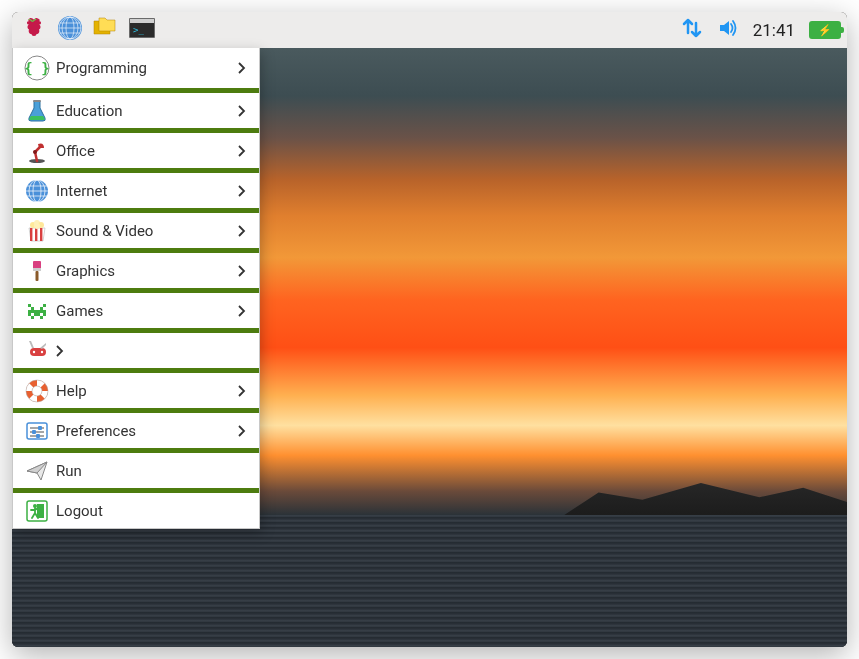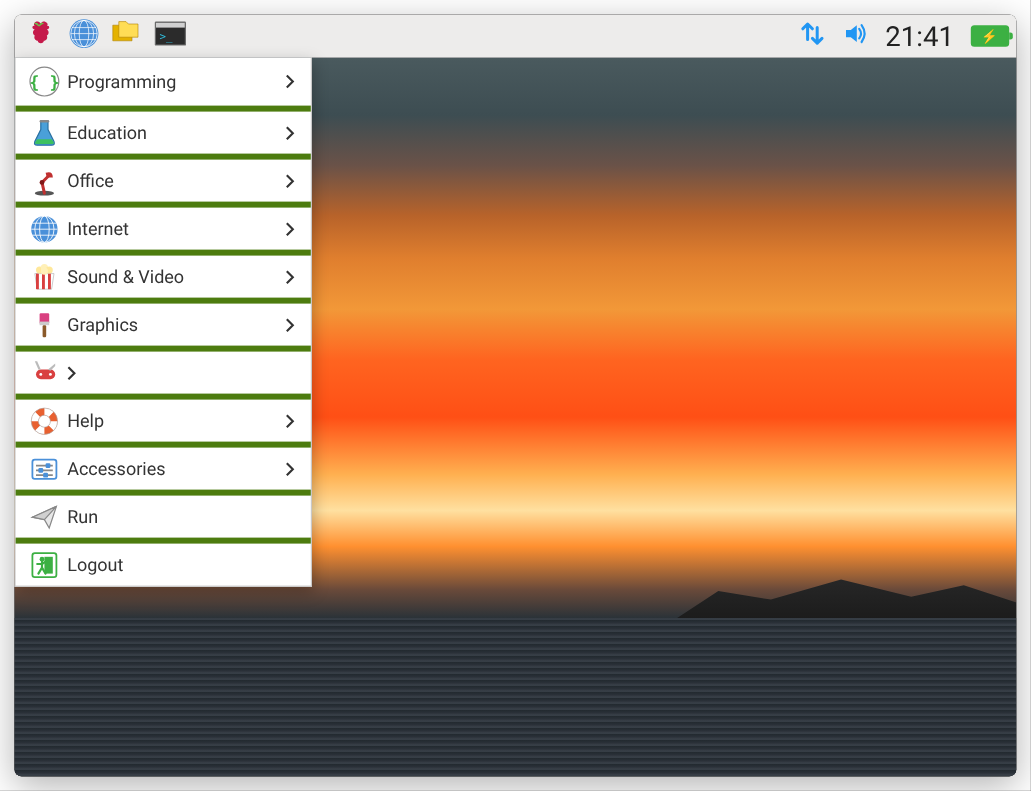--- a/index.html
+++ b/index.html
@@ -97,21 +97,21 @@
     }
     .tb-btn {
       width: 32px;
       height: 30px;
       display: flex;
       align-items: center;
       justify-content: center;
       border-radius: 3px;
     }
     .clock {
-      font-size: 23px;
+      font-size: 17px;
       color: #222;
       font-weight: 400;
     }
     .app-menu {
       position: absolute;
       top: 36px;
       left: 0;
       width: 248px;
       background: #fff;
       border: 1px solid #c8c8c8;
@@ -357,20 +357,44 @@
         </svg>
       </span>
       <span class="menu-label">Graphics</span>
       <span class="menu-chevron">
         <svg width="10" height="12" viewBox="0 0 10 12">
             <path d="M3 1 L8 6 L3 11" stroke="#333" stroke-width="1.8" fill="none"></path>
           </svg>
       </span>
     </div>
 
+    <div class="menu-item">
+      <span class="menu-icon">
+        <svg width="26" height="26" viewBox="0 0 26 26">
+          <g fill="#3cb043">
+            <rect x="4" y="6" width="3" height="3"></rect>
+              <rect x="19" y="6" width="3" height="3"></rect>
+            <rect x="7" y="9" width="3" height="3"></rect>
+              <rect x="16" y="9" width="3" height="3"></rect>
+            <rect x="4" y="12" width="18" height="3"></rect>
+            <rect x="4" y="15" width="3" height="3"></rect>
+              <rect x="10" y="15" width="6" height="3"></rect>
+              <rect x="19" y="15" width="3" height="3"></rect>
+            <rect x="7" y="18" width="3" height="3"></rect>
+              <rect x="16" y="18" width="3" height="3"></rect>
+          </g>
+        </svg>
+      </span>
+      <span class="menu-label">Games</span>
+      <span class="menu-chevron">
+        <svg width="10" height="12" viewBox="0 0 10 12">
+            <path d="M3 1 L8 6 L3 11" stroke="#333" stroke-width="1.8" fill="none"></path>
+          </svg>
+      </span>
+    </div>
 
     <div class="menu-item">
       <span class="menu-icon">
         <svg width="26" height="26" viewBox="0 0 26 26">
           <rect x="6" y="10" width="16" height="8" rx="4" fill="#d94040"></rect>
           <circle cx="10" cy="14" r="1.2" fill="#fff"></circle>
           <circle cx="18" cy="14" r="1.2" fill="#fff"></circle>
           <path d="M8 10 L5 3 L7 3 L10 10" fill="#bbb"></path>
           <path d="M16 10 L22 5 L22 7 L18 11" fill="#bbb"></path>
         </svg>
@@ -408,21 +432,21 @@
         <svg width="26" height="26" viewBox="0 0 26 26">
           <rect x="3" y="5" width="20" height="16" rx="2" fill="#fff" stroke="#4a90d9" stroke-width="1.5"></rect>
           <line x1="6" y1="10" x2="20" y2="10" stroke="#888" stroke-width="1.5"></line>
           <line x1="6" y1="14" x2="20" y2="14" stroke="#888" stroke-width="1.5"></line>
           <line x1="6" y1="18" x2="20" y2="18" stroke="#888" stroke-width="1.5"></line>
           <rect x="14" y="8" width="4" height="4" rx="1" fill="#4a90d9"></rect>
           <rect x="8" y="12" width="4" height="4" rx="1" fill="#4a90d9"></rect>
           <rect x="12" y="16" width="4" height="4" rx="1" fill="#4a90d9"></rect>
         </svg>
       </span>
-      <span class="menu-label">Accessories</span>
+      <span class="menu-label">Preferences</span>
       <span class="menu-chevron">
         <svg width="10" height="12" viewBox="0 0 10 12">
             <path d="M3 1 L8 6 L3 11" stroke="#333" stroke-width="1.8" fill="none"></path>
           </svg>
       </span>
     </div>
 
     <div class="menu-item">
       <span class="menu-icon">
         <svg width="26" height="26" viewBox="0 0 26 26">

